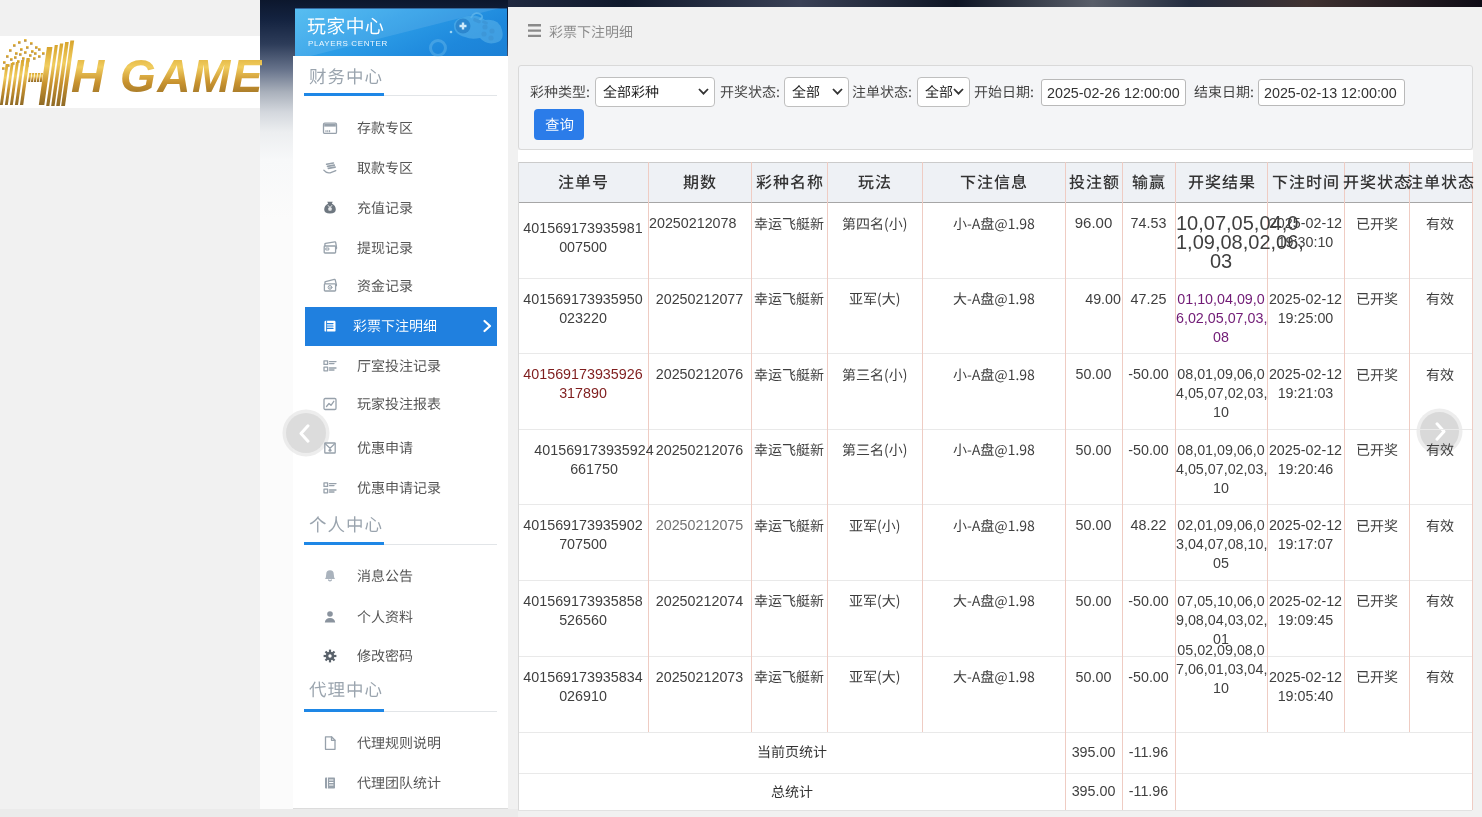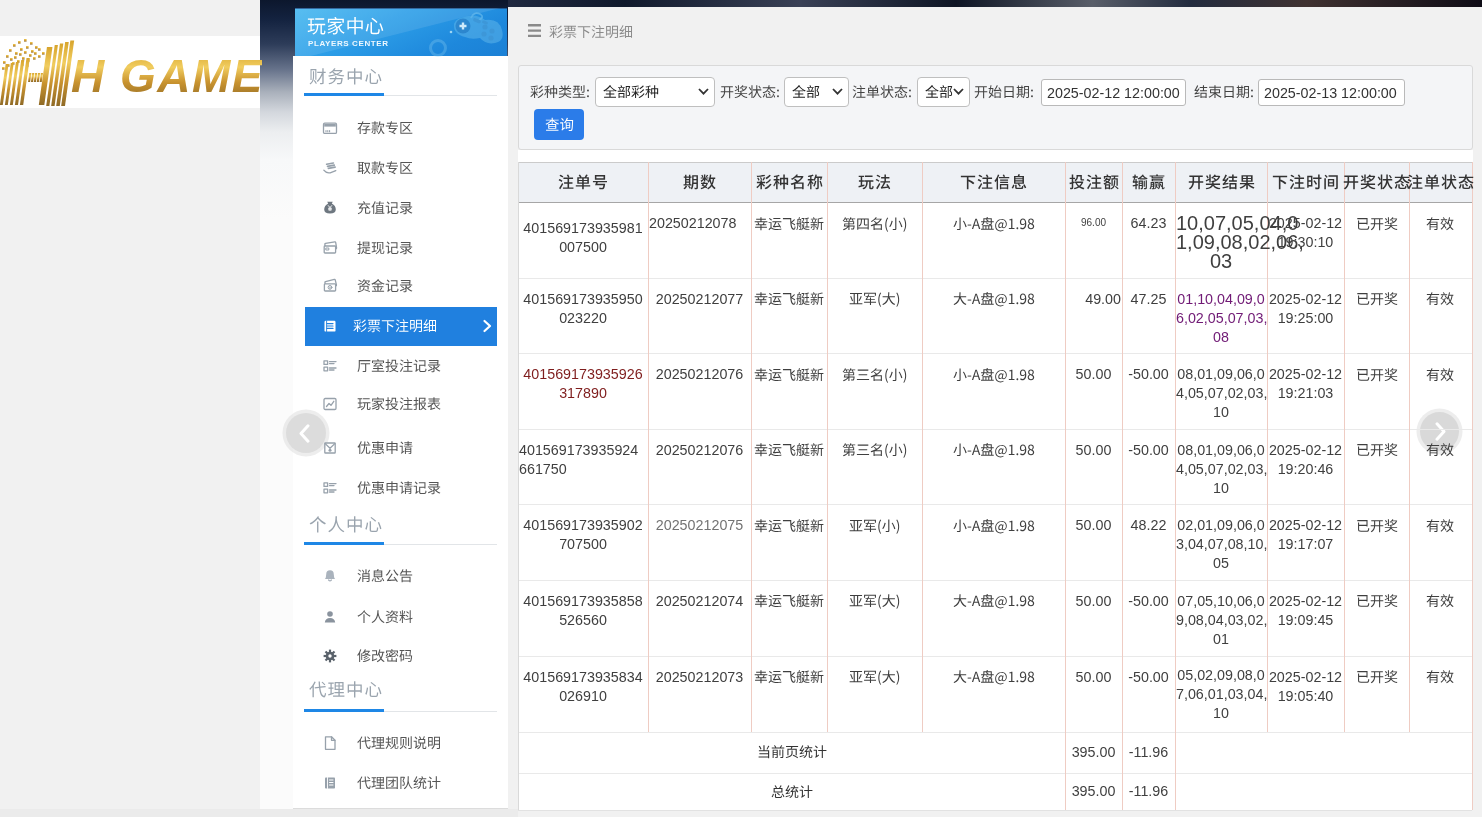--- a/index.html
+++ b/index.html
@@ -230,21 +230,21 @@
 </g>
     </svg>
 <svg class="t" style="left:307.0px;top:33.0px" width="1" height="1">
       <g fill="#ffffff" transform="scale(0.019000,-0.019000)">
         <use href="#g0" x="0"></use>
         <use href="#g1" x="1016"></use>
         <use href="#g2" x="2032"></use>
         <use href="#g3" x="3047"></use>
       </g>
     </svg>
-<div style="position:absolute;left:308.0px;top:39.0px;width:140.0px;font-size:8.0px;font-weight:700;line-height:10.0px;color:#eef8ff;text-align:left;white-space:nowrap;letter-spacing:0.6px">PLAYERS CENTER</div>
+<div style="position:absolute;left:308.0px;top:39.0px;width:140.0px;font-size:8.0px;font-weight:400;line-height:10.0px;color:#eef8ff;text-align:left;white-space:nowrap;letter-spacing:0.6px">PLAYERS CENTER</div>
 <svg class="t" style="left:309.0px;top:82.5px" width="1" height="1">
       <g fill="#9aa4ae" transform="scale(0.017500,-0.017500)">
         <use href="#g4" x="0"></use>
         <use href="#g5" x="1057"></use>
         <use href="#g2" x="2114"></use>
         <use href="#g3" x="3171"></use>
       </g>
     </svg>
 <div style="position:absolute;left:304.0px;top:93.3px;width:80.0px;height:3.0px;background:#1e87e6"></div>
 <div style="position:absolute;left:384.0px;top:95.3px;width:113.0px;height:1.0px;background:#e2e5e8"></div>
@@ -565,21 +565,21 @@
 <svg class="t" style="left:973.5px;top:97.3px" width="1" height="1">
       <g fill="#444" transform="scale(0.014000,-0.014000)">
         <use href="#g60" x="0"></use>
         <use href="#g65" x="1000"></use>
         <use href="#g66" x="2000"></use>
         <use href="#g67" x="3000"></use>
         <use href="#g57" x="4000"></use>
       </g>
     </svg>
 <div style="position:absolute;left:1041.0px;top:79.0px;width:145.0px;height:27.0px;background:#fff;border:1px solid #b9b9b9;border-radius:3px;box-sizing:border-box"></div>
-<div style="position:absolute;left:1047.0px;top:83.5px;width:138.0px;font-size:14.3px;font-weight:400;line-height:19.0px;color:#333;text-align:left;white-space:nowrap">2025-02-12 12:00:00</div>
+<div style="position:absolute;left:1047.0px;top:83.5px;width:138.0px;font-size:14.3px;font-weight:400;line-height:19.0px;color:#333;text-align:left;white-space:nowrap">2025-02-26 12:00:00</div>
 <svg class="t" style="left:1194.0px;top:97.3px" width="1" height="1">
       <g fill="#444" transform="scale(0.014000,-0.014000)">
         <use href="#g68" x="0"></use>
         <use href="#g69" x="1000"></use>
         <use href="#g66" x="2000"></use>
         <use href="#g67" x="3000"></use>
         <use href="#g57" x="4000"></use>
       </g>
     </svg>
 <div style="position:absolute;left:1258.0px;top:79.0px;width:147.0px;height:27.0px;background:#fff;border:1px solid #b9b9b9;border-radius:3px;box-sizing:border-box"></div>
@@ -731,22 +731,22 @@
         <use href="#g109" x="1000"></use>
         <use href="#g110" x="1347"></use>
         <use href="#g111" x="1955"></use>
         <use href="#g112" x="2955"></use>
         <use href="#g113" x="3901"></use>
         <use href="#g114" x="4456"></use>
         <use href="#g115" x="4734"></use>
         <use href="#g116" x="5289"></use>
       </g>
     </svg>
-<div style="position:absolute;left:1066.0px;top:214.4px;width:55.0px;font-size:10px;font-weight:400;line-height:18.9px;color:#3f3f3f;text-align:center;white-space:nowrap">96.00</div>
-<div style="position:absolute;left:1123.0px;top:214.4px;width:51.0px;font-size:14.3px;font-weight:400;line-height:18.9px;color:#3f3f3f;text-align:center;white-space:nowrap">64.23</div>
+<div style="position:absolute;left:1066.0px;top:214.4px;width:55.0px;font-size:15px;font-weight:400;line-height:18.9px;color:#3f3f3f;text-align:center;white-space:nowrap">96.00</div>
+<div style="position:absolute;left:1123.0px;top:214.4px;width:51.0px;font-size:14.3px;font-weight:400;line-height:18.9px;color:#3f3f3f;text-align:center;white-space:nowrap">74.53</div>
 <div style="position:absolute;left:1176.0px;top:214.4px;width:90.0px;font-size:20px;font-weight:400;line-height:18.9px;color:#3f3f3f;text-align:center;white-space:nowrap">10,07,05,04,0<br>1,09,08,02,06,<br>03</div>
 <div style="position:absolute;left:1268.0px;top:214.4px;width:75.0px;font-size:14.3px;font-weight:400;line-height:18.9px;color:#3f3f3f;text-align:center;white-space:nowrap">2025-02-12<br>19:30:10</div>
 <svg class="t" style="left:1355.5px;top:228.6px" width="1" height="1">
       <g fill="#3f3f3f" transform="scale(0.014000,-0.014000)">
         <use href="#g117" x="0"></use>
         <use href="#g60" x="1000"></use>
         <use href="#g61" x="2000"></use>
       </g>
     </svg>
 <svg class="t" style="left:1426.2px;top:228.6px" width="1" height="1">
@@ -849,21 +849,21 @@
         <use href="#g60" x="1000"></use>
         <use href="#g61" x="2000"></use>
       </g>
     </svg>
 <svg class="t" style="left:1426.2px;top:379.6px" width="1" height="1">
       <g fill="#3f3f3f" transform="scale(0.014000,-0.014000)">
         <use href="#g118" x="0"></use>
         <use href="#g119" x="1000"></use>
       </g>
     </svg>
-<div style="position:absolute;left:519.0px;top:440.9px;width:150px;font-size:14.3px;font-weight:400;line-height:18.9px;color:#3f3f3f;white-space:nowrap">401569173935924<br>661750</div>
+<div style="position:absolute;left:519.0px;top:440.9px;width:150px;font-size:14.3px;font-weight:400;line-height:18.9px;color:#3f3f3f;text-align:center;white-space:nowrap">401569173935924<br>661750</div>
 <div style="position:absolute;left:649.0px;top:440.9px;width:101.0px;font-size:14.3px;font-weight:400;line-height:18.9px;color:#3f3f3f;text-align:center;white-space:nowrap">20250212076</div>
 <svg class="t" style="left:754.0px;top:455.1px" width="1" height="1">
       <g fill="#3f3f3f" transform="scale(0.014000,-0.014000)">
         <use href="#g98" x="0"></use>
         <use href="#g99" x="1000"></use>
         <use href="#g100" x="2000"></use>
         <use href="#g101" x="3000"></use>
         <use href="#g102" x="4000"></use>
       </g>
     </svg>
@@ -1035,21 +1035,21 @@
         <use href="#g111" x="1955"></use>
         <use href="#g112" x="2955"></use>
         <use href="#g113" x="3901"></use>
         <use href="#g114" x="4456"></use>
         <use href="#g115" x="4734"></use>
         <use href="#g116" x="5289"></use>
       </g>
     </svg>
 <div style="position:absolute;left:1066.0px;top:667.8px;width:55.0px;font-size:14.3px;font-weight:400;line-height:18.9px;color:#3f3f3f;text-align:center;white-space:nowrap">50.00</div>
 <div style="position:absolute;left:1123.0px;top:667.8px;width:51.0px;font-size:14.3px;font-weight:400;line-height:18.9px;color:#3f3f3f;text-align:center;white-space:nowrap">-50.00</div>
-<div style="position:absolute;left:1176.0px;top:666px;width:90.0px;font-size:14.3px;font-weight:400;line-height:18.9px;color:#3f3f3f;text-align:center;white-space:nowrap">05,02,09,08,0<br>7,06,01,03,04,<br>10</div>
+<div style="position:absolute;left:1176.0px;top:641px;width:90.0px;font-size:14.3px;font-weight:400;line-height:18.9px;color:#3f3f3f;text-align:center;white-space:nowrap">05,02,09,08,0<br>7,06,01,03,04,<br>10</div>
 <div style="position:absolute;left:1268.0px;top:667.8px;width:75.0px;font-size:14.3px;font-weight:400;line-height:18.9px;color:#3f3f3f;text-align:center;white-space:nowrap">2025-02-12<br>19:05:40</div>
 <svg class="t" style="left:1355.5px;top:682.1px" width="1" height="1">
       <g fill="#3f3f3f" transform="scale(0.014000,-0.014000)">
         <use href="#g117" x="0"></use>
         <use href="#g60" x="1000"></use>
         <use href="#g61" x="2000"></use>
       </g>
     </svg>
 <svg class="t" style="left:1426.2px;top:682.1px" width="1" height="1">
       <g fill="#3f3f3f" transform="scale(0.014000,-0.014000)">

